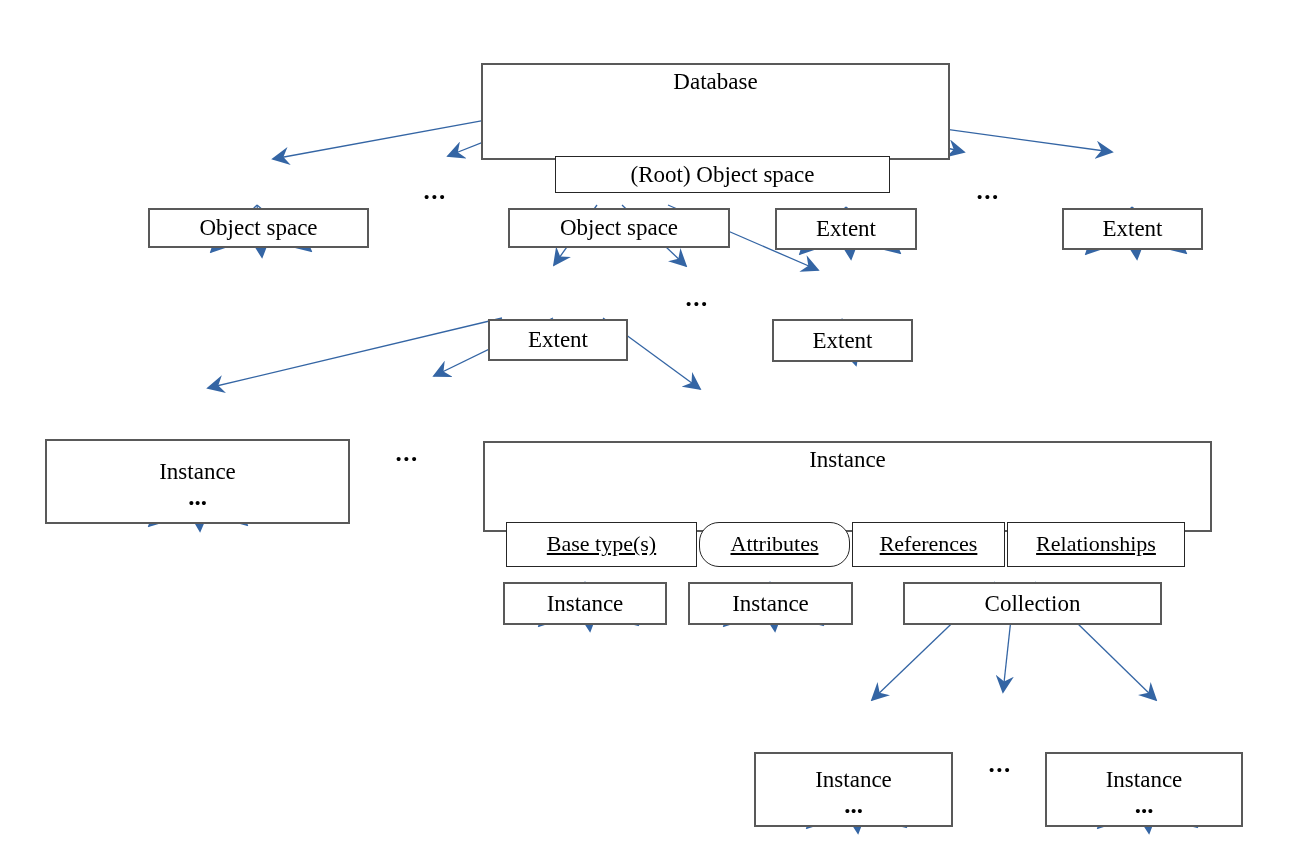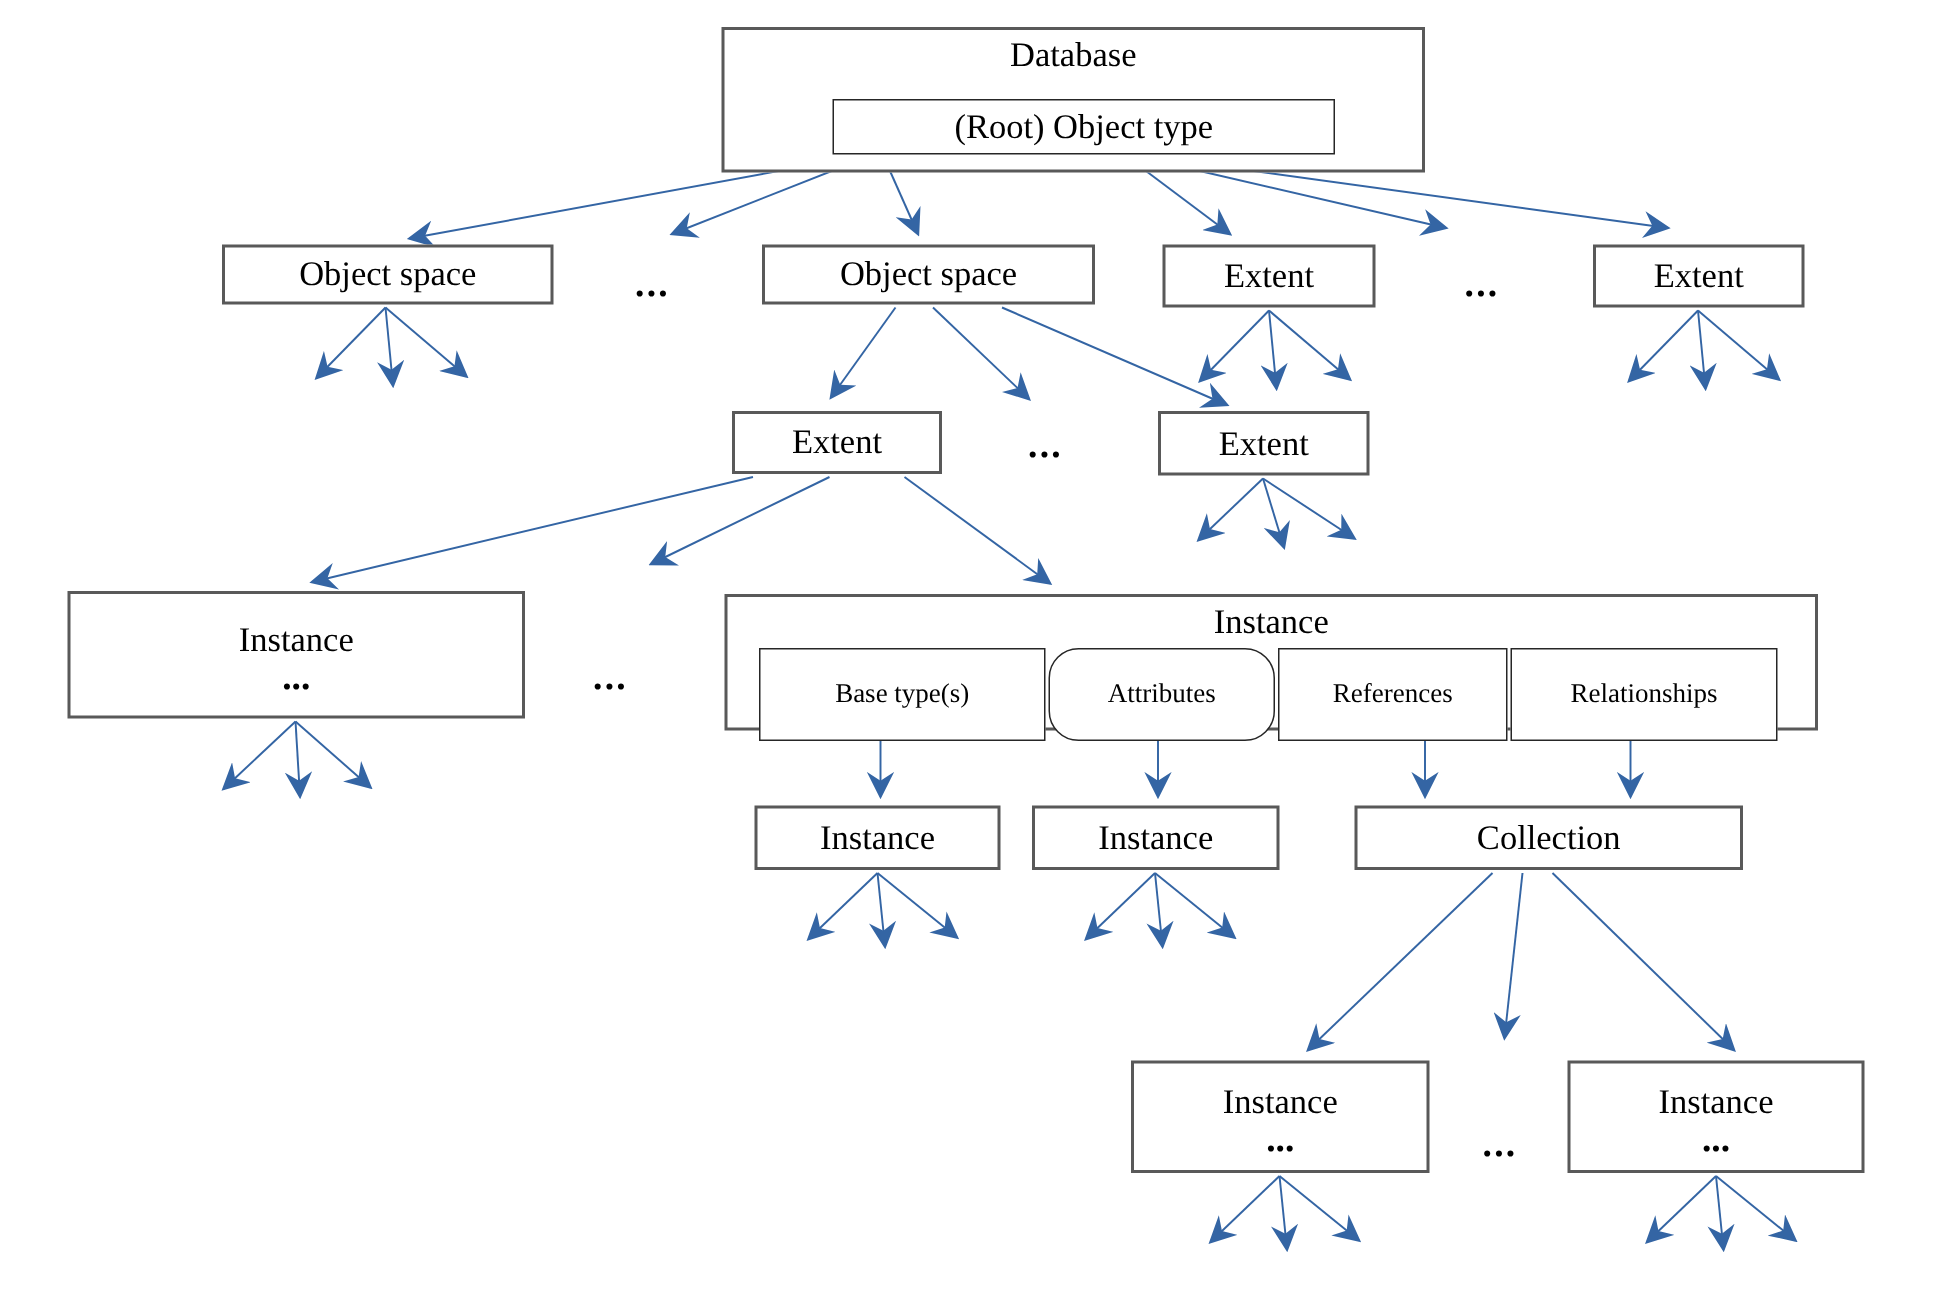--- a/index.html
+++ b/index.html
@@ -1,28 +1,28 @@
 <!DOCTYPE html>
 <html><head>
 <meta charset="utf-8">
 <style>
   html,body{margin:0;padding:0;background:#ffffff;}
   .canvas{position:relative;width:1293px;height:863px;background:#ffffff;overflow:hidden;
           font-family:"Liberation Serif", serif;color:#000;}
   svg.arrows{position:absolute;left:0;top:0;width:1293px;height:863px;}
   .box{position:absolute;box-sizing:border-box;border:2px solid #595959;background:#ffffff;
-       display:flex;align-items:center;justify-content:center;font-size:23px;line-height:1.1;}
+       display:flex;align-items:center;justify-content:center;font-size:23px;line-height:1.1;margin-top:45px;}
   .inner{border:1.4px solid #262626;}
   .twoline{flex-direction:column;justify-content:center;gap:4px;}
   .dots{position:absolute;transform:translate(-50%,-50%);font-weight:bold;font-size:25px;
         letter-spacing:1.5px;line-height:1;}
   .root-title{position:absolute;left:0;top:4px;width:100%;text-align:center;font-size:23px;}
   .root-inner{left:72px;top:46px;width:335px;height:37px;}
   .big-title{position:absolute;left:0;top:4px;width:100%;text-align:center;font-size:23px;}
-  .slot{position:absolute;top:34px;height:62px;font-size:18px;}
+  .slot{position:absolute;top:34px;height:45px;font-size:22px;text-decoration:underline;}
 </style>
 </head>
 <body>
 
 <div class="canvas">
 
   <svg class="arrows" viewBox="0 0 1293 863" xmlns="http://www.w3.org/2000/svg">
     <defs>
       <marker id="ah" viewBox="0 0 10 10" refX="9" refY="5" markerWidth="14" markerHeight="14" orient="auto-start-reverse">
         <path d="M0,0 L10,5 L0,10 L3.2,5 Z" fill="#3465a4"></path>
@@ -86,21 +86,21 @@
         <line x1="1144" y1="784" x2="1098" y2="828" marker-end="url(#ah)"></line>
         <line x1="1144" y1="784" x2="1149" y2="833" marker-end="url(#ah)"></line>
         <line x1="1144" y1="784" x2="1197" y2="827" marker-end="url(#ah)"></line>
       </g>
     </g>
   </svg>
 
   <div class="box" style="left:481px;top:18px;width:469px;height:97px;">
     <div class="root-title">Database</div>
     <div class="box inner root-inner">
-      <span>(Root) Object type</span>
+      <span>(Root) Object space</span>
     </div>
   </div>
 
   <div class="box" style="left:148px;top:163px;width:221px;height:40px;">
     <span>Object space</span>
   </div>
   <div class="dots" style="left:435px;top:190px;">...</div>
   <div class="box" style="left:508px;top:163px;width:222px;height:40px;">
     <span>Object space</span>
   </div>

